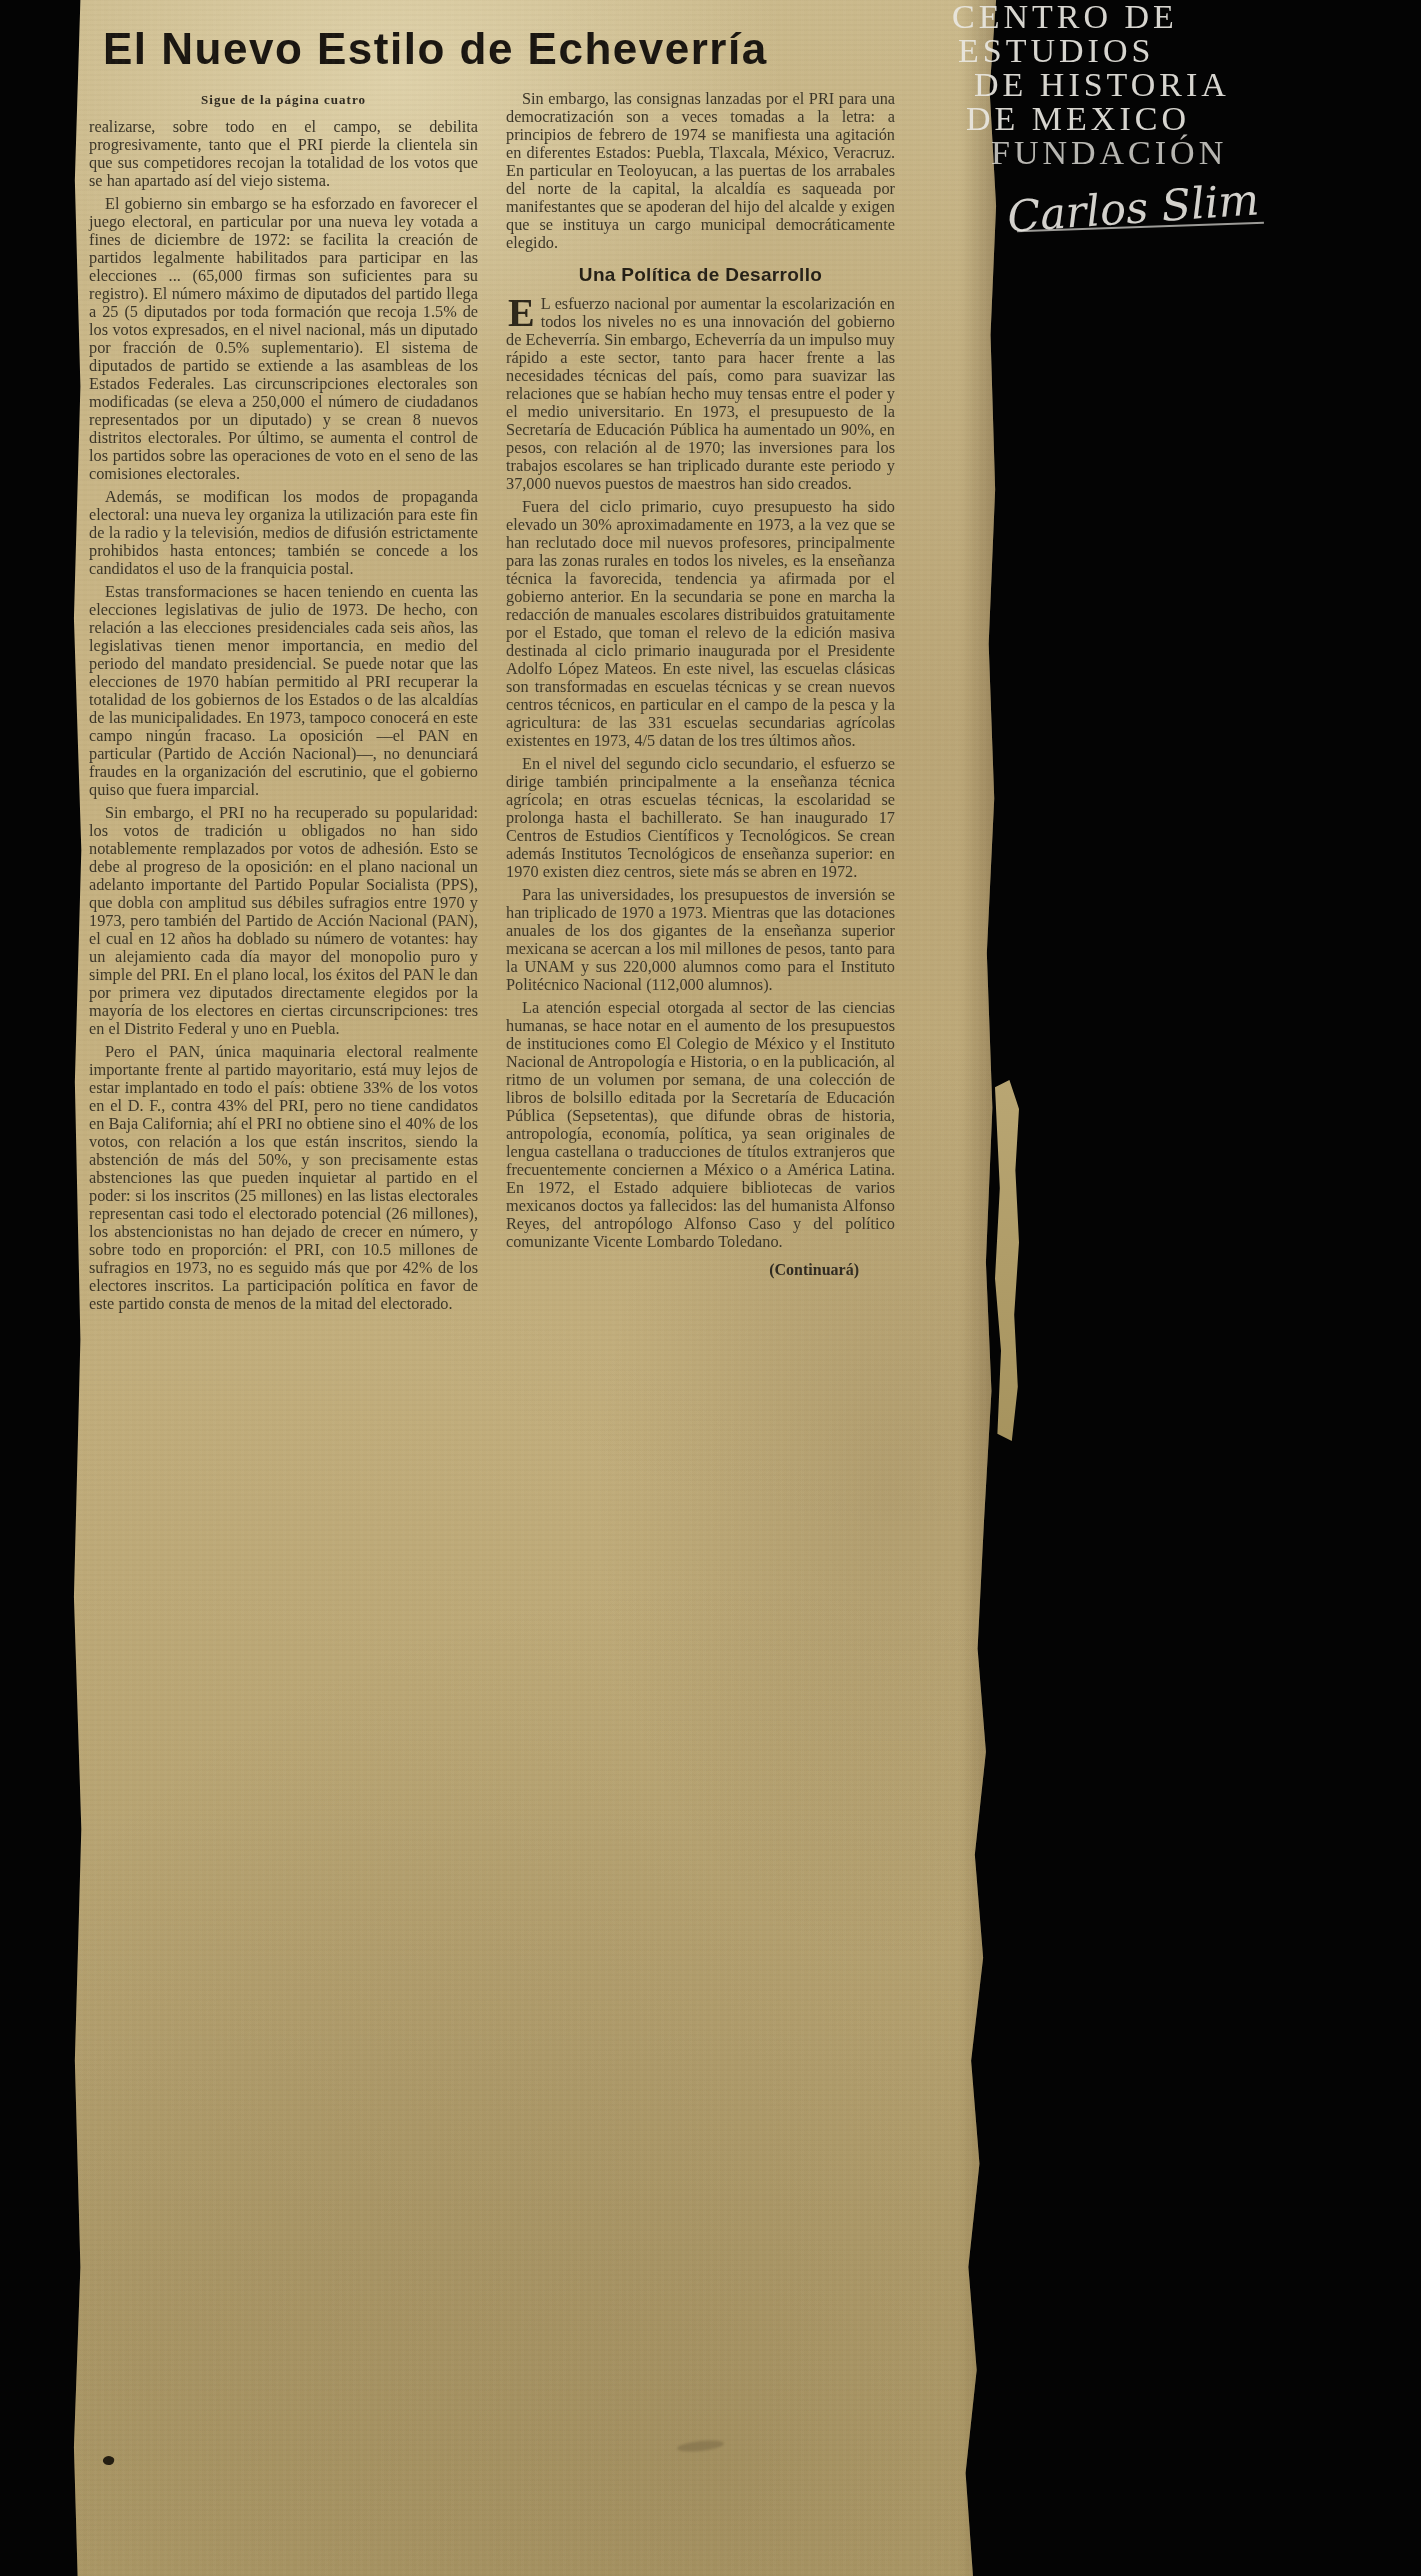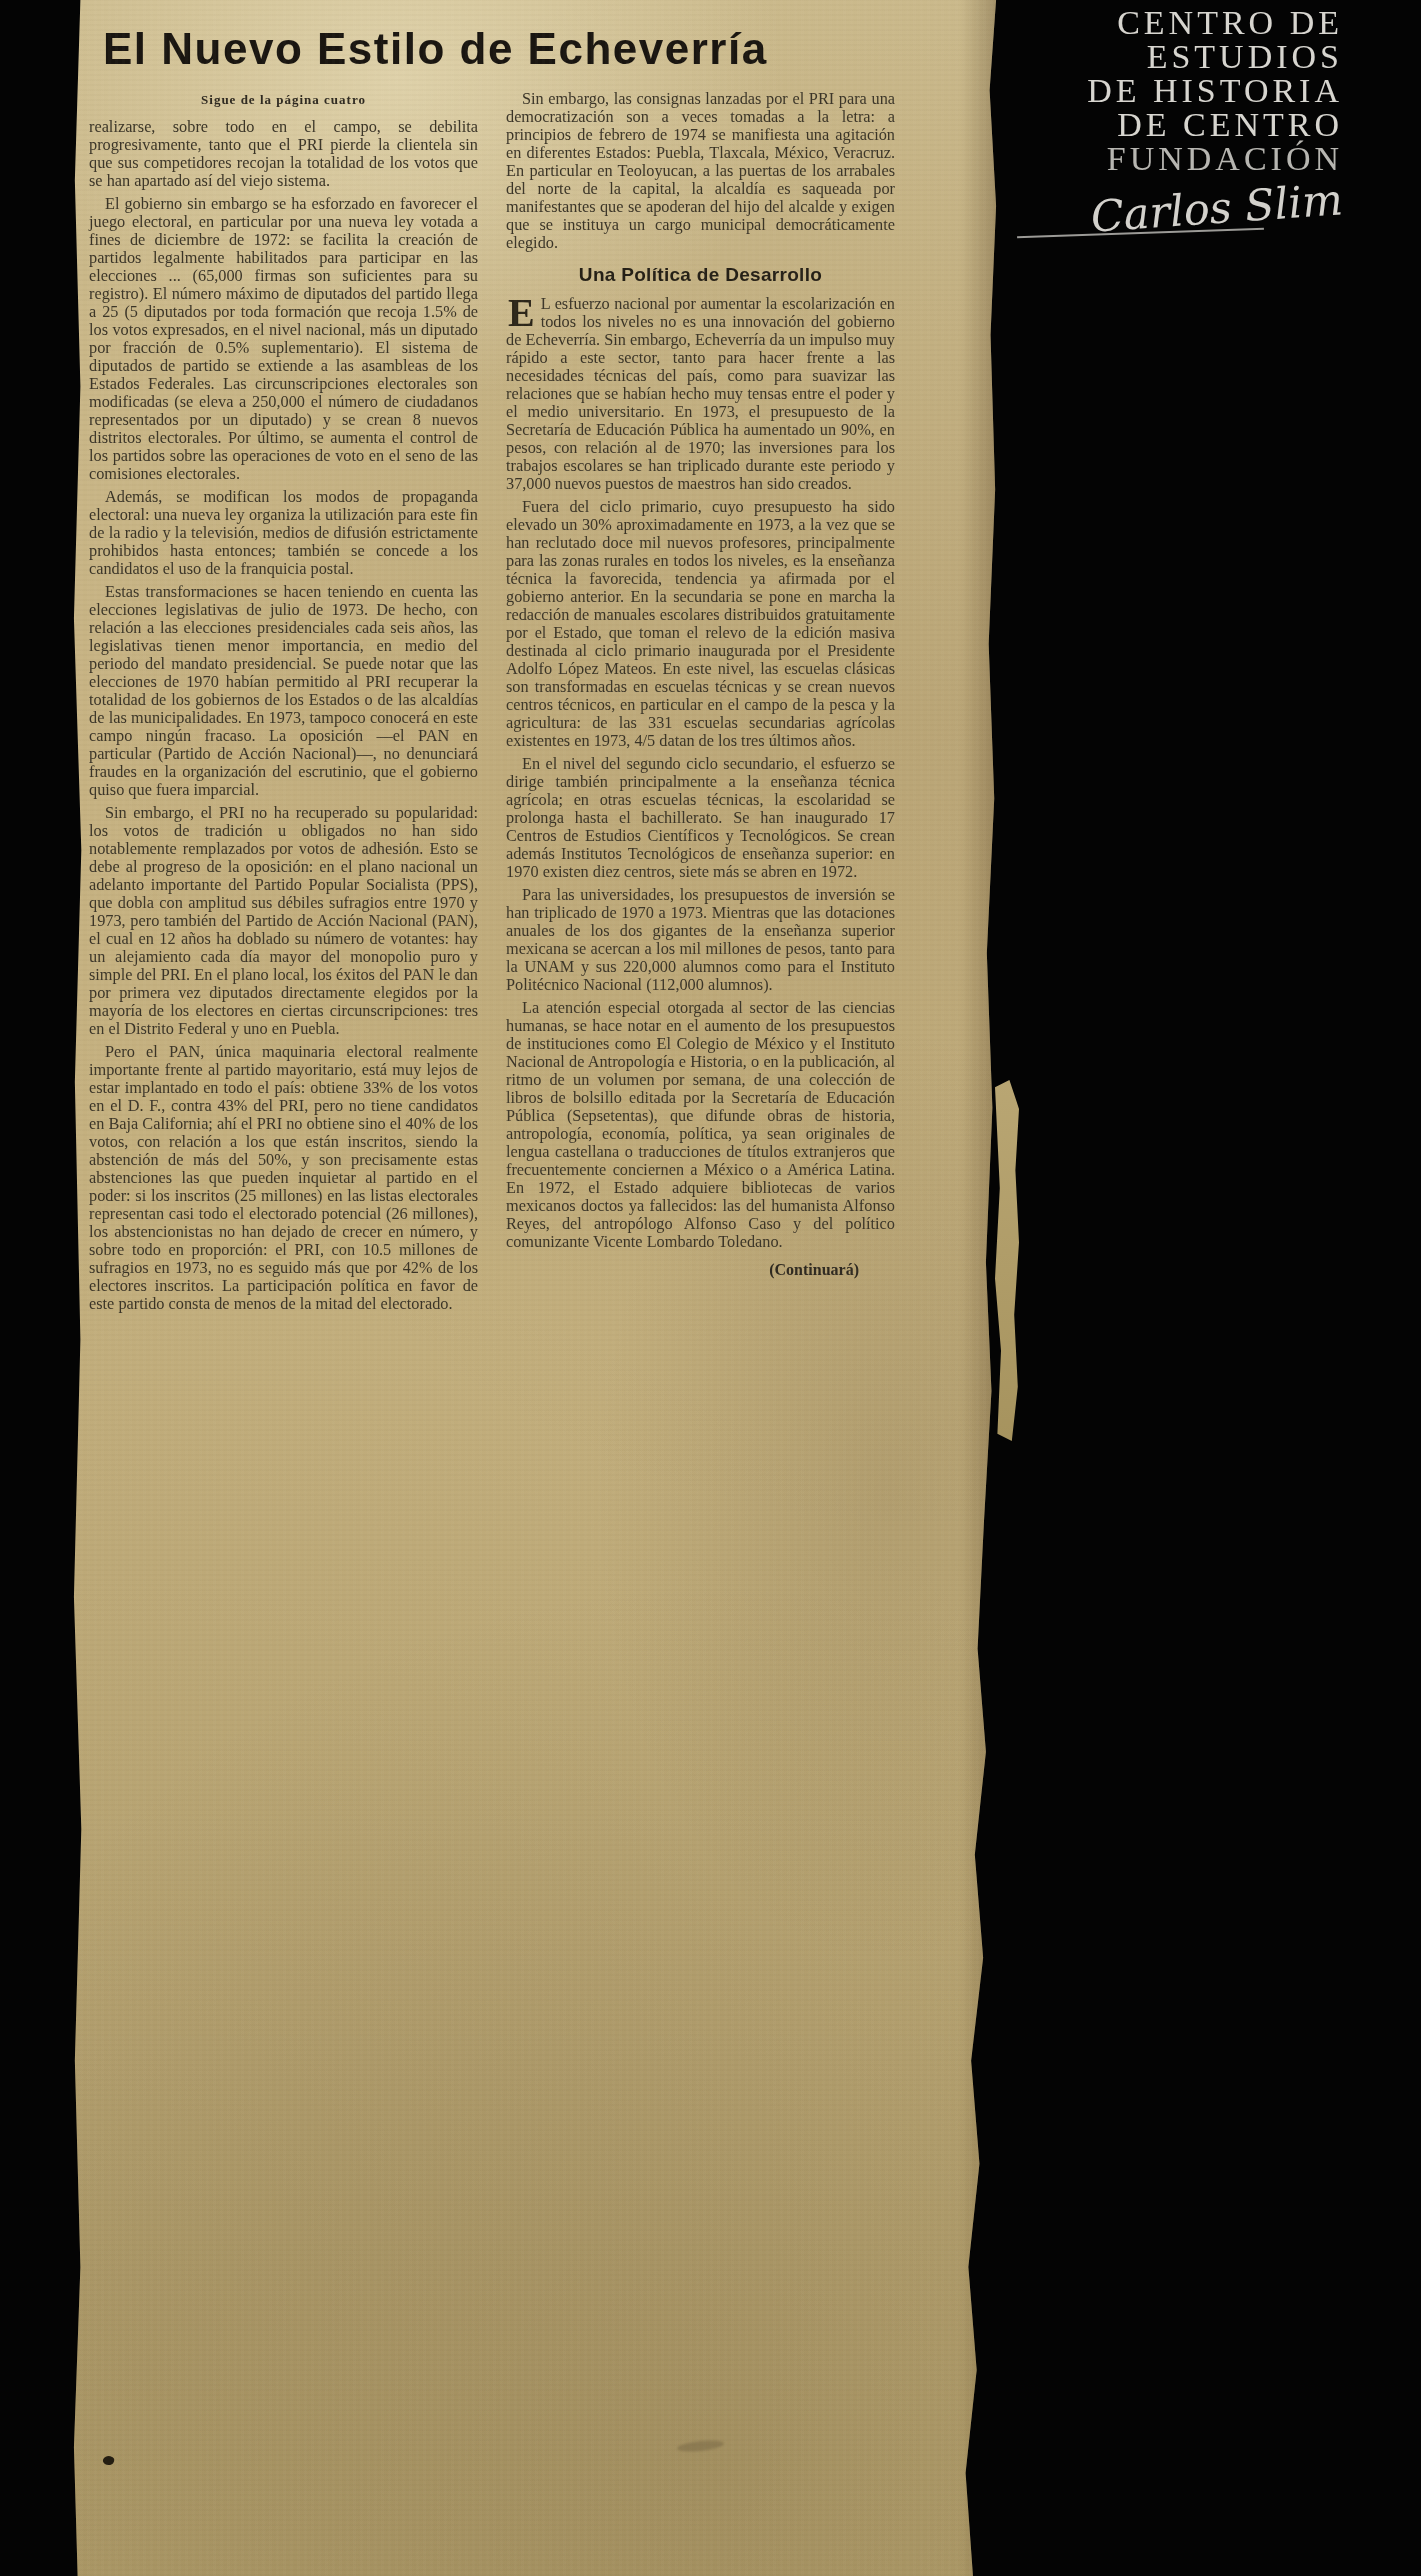--- a/index.html
+++ b/index.html
@@ -68,22 +68,22 @@
     padding:2px 6px 0 2px; font-weight:600; color:#2c2619;
   }
 
   .continuation {
     margin-top:10px; padding-right:36px; text-align:right;
     font-weight:700; font-size:16px; color:#2e2920;
   }
 
   
   .stamp {
-    position:absolute; top:6px; left:948px; width:395px;
-    color:rgba(233,231,225,0.92); pointer-events:none;text-align:right;
+    position:absolute; top:0; left:948px; width:395px;
+    color:rgba(233,231,225,0.92); pointer-events:none;
   }
   .stamp-line { font-size:34px; line-height:34px; letter-spacing:4px; }
   .stamp-line:nth-child(1) { margin-left:4px; }
   .stamp-line:nth-child(2) { margin-left:10px; }
   .stamp-line:nth-child(3) { margin-left:26px; }
   .stamp-line:nth-child(4) { margin-left:18px; }
   .stamp-line:nth-child(5) { margin-left:43px; opacity:0.85; }
   .stamp-signature {
     margin:10px 0 0 59px; font-size:43px; font-style:italic;
     font-family:"DejaVu Serif", serif; transform:rotate(-4deg);
@@ -147,21 +147,21 @@
 
     </div>
   </div>
 
   <div class="paper-sliver"></div>
 
   <div class="stamp">
     <div class="stamp-line">CENTRO DE</div>
     <div class="stamp-line">ESTUDIOS</div>
     <div class="stamp-line">DE HISTORIA</div>
-    <div class="stamp-line">DE CENTRO</div>
+    <div class="stamp-line">DE MEXICO</div>
     <div class="stamp-line">FUNDACIÓN</div>
     <div class="stamp-signature">Carlos Slim</div>
     <div class="stamp-rule"></div>
   </div>
 
   <div class="ink-dot"></div>
   <div class="smudge"></div>
 
 </div>
 

